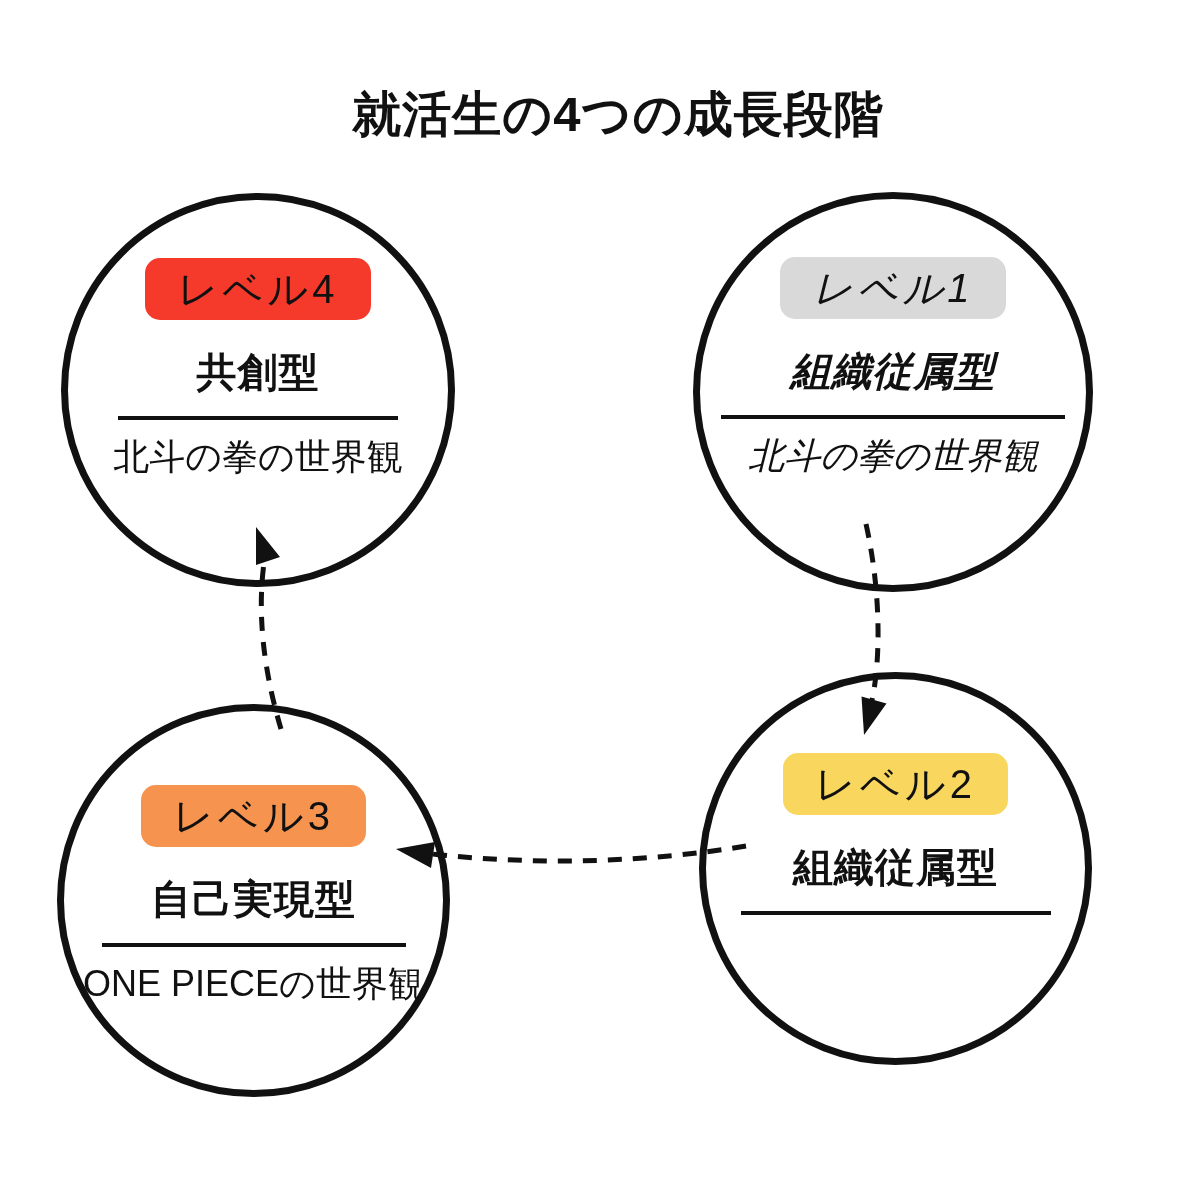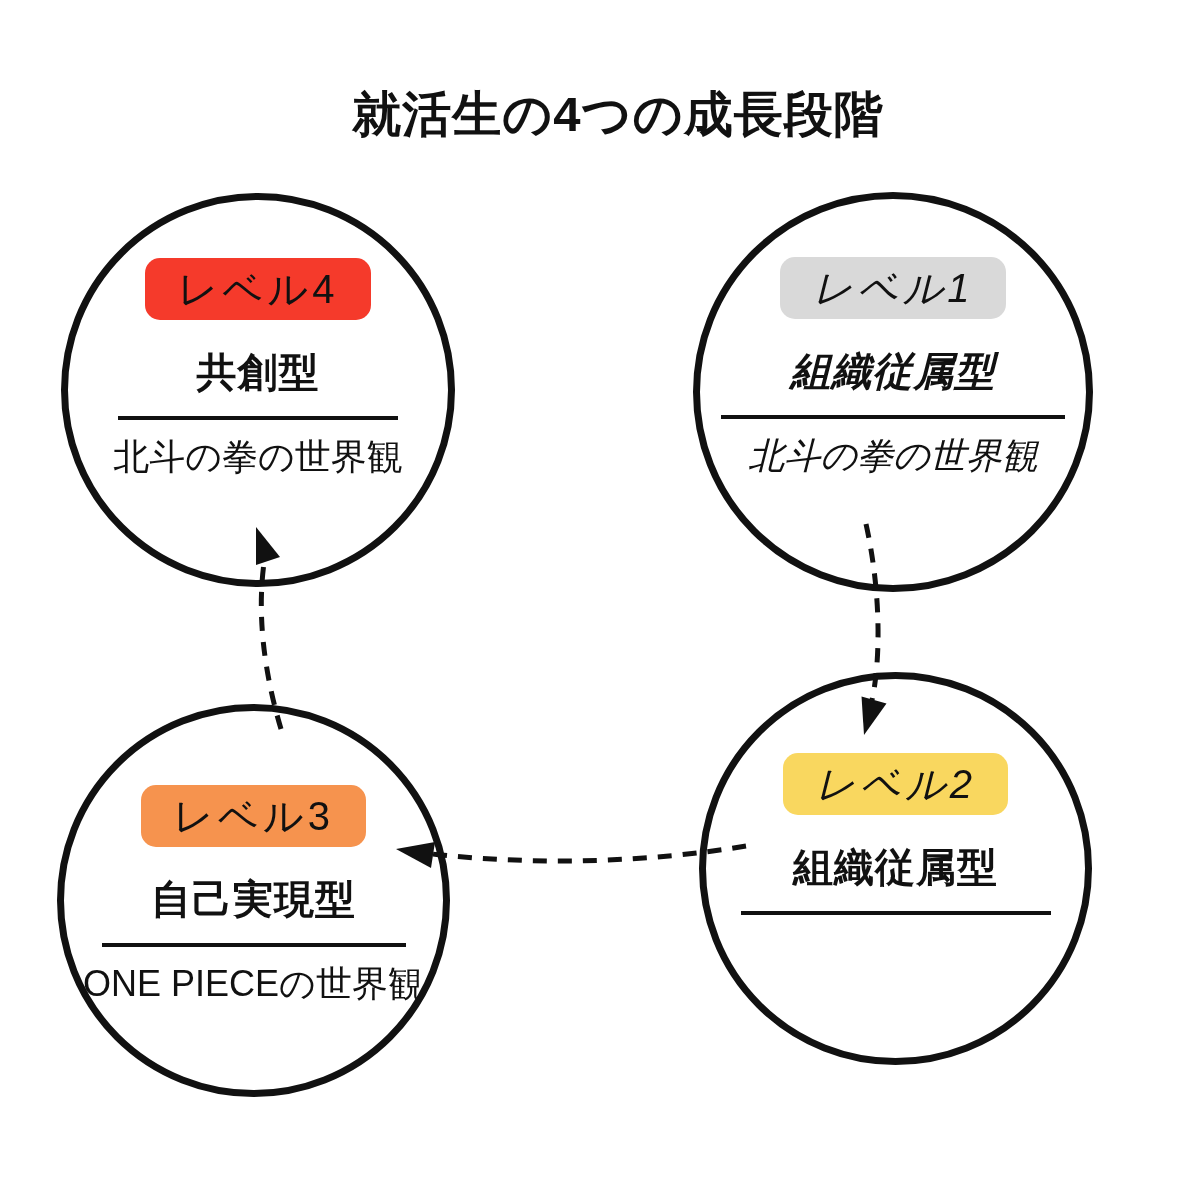--- a/index.html
+++ b/index.html
@@ -66,21 +66,21 @@
   </div>
 
   <div class="node n3">
     <div class="badge" style="background: rgb(246, 147, 78);">レベル3</div>
     <div class="node-title">自己実現型</div>
     <div class="divider"></div>
     <div class="node-subtitle">ONE PIECEの世界観</div>
   </div>
 
   <div class="node n2">
-    <div class="badge" style="background: rgb(249, 215, 95); font-style: italic;">レベル2</div>
+    <div class="badge" style="background: rgb(249, 215, 95);">レベル2</div>
     <div class="node-title">組織従属型</div>
     <div class="divider"></div>
   </div>
 
   <svg class="arrow-layer" viewBox="0 0 1200 1194" xmlns="http://www.w3.org/2000/svg">
 
     <g>
       <path class="arrow-path" d="M 866 524 C 882 596 880 664 872 700"></path>
       <polygon class="arrow-head" points="864,735 886.5,703.6 861.5,696.4"></polygon>
     </g>

